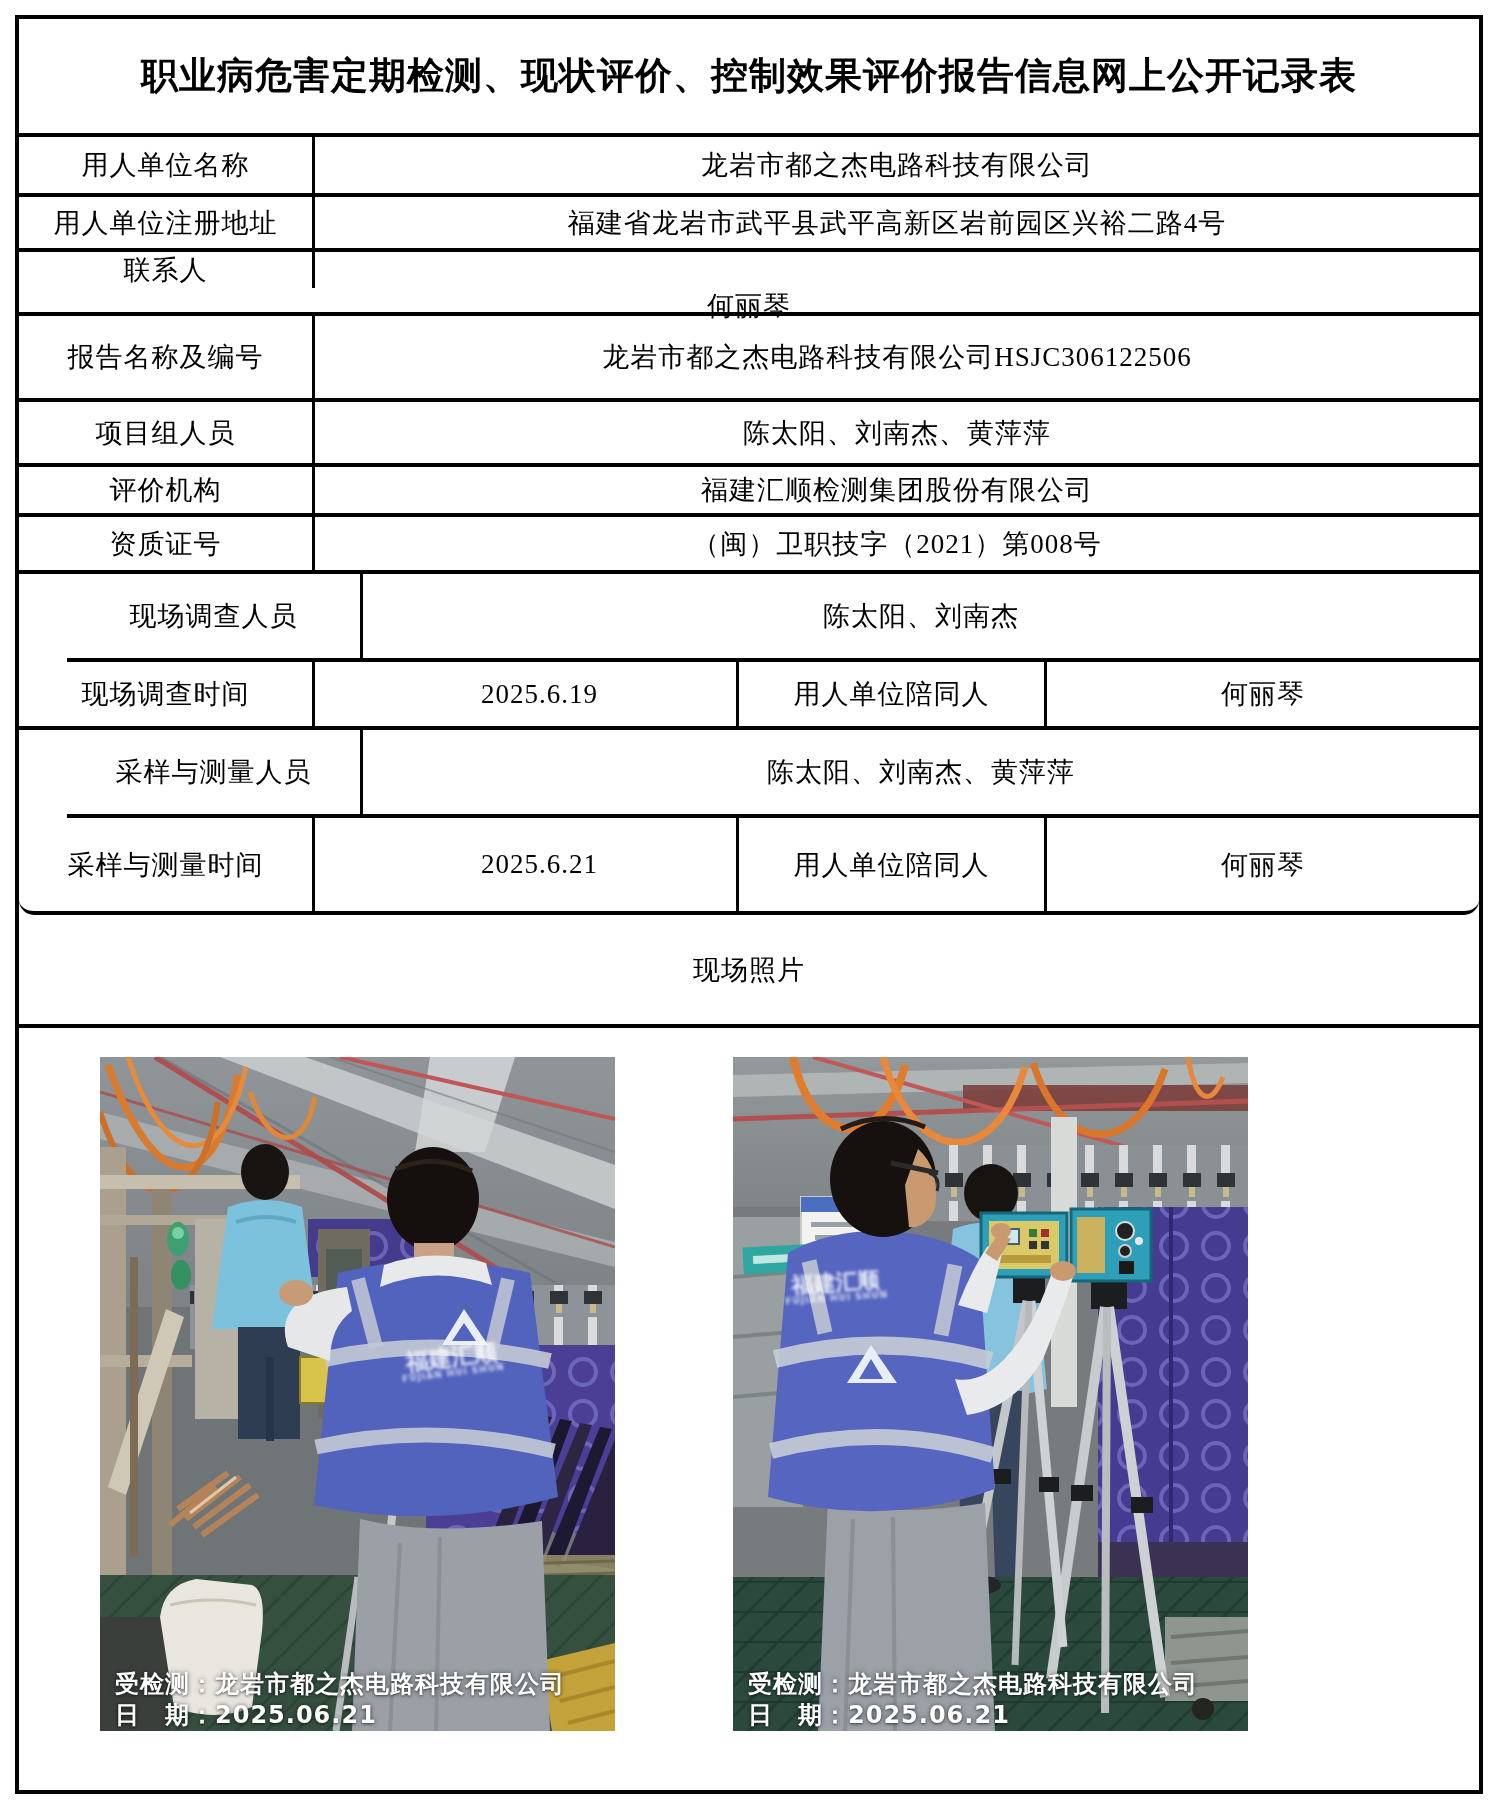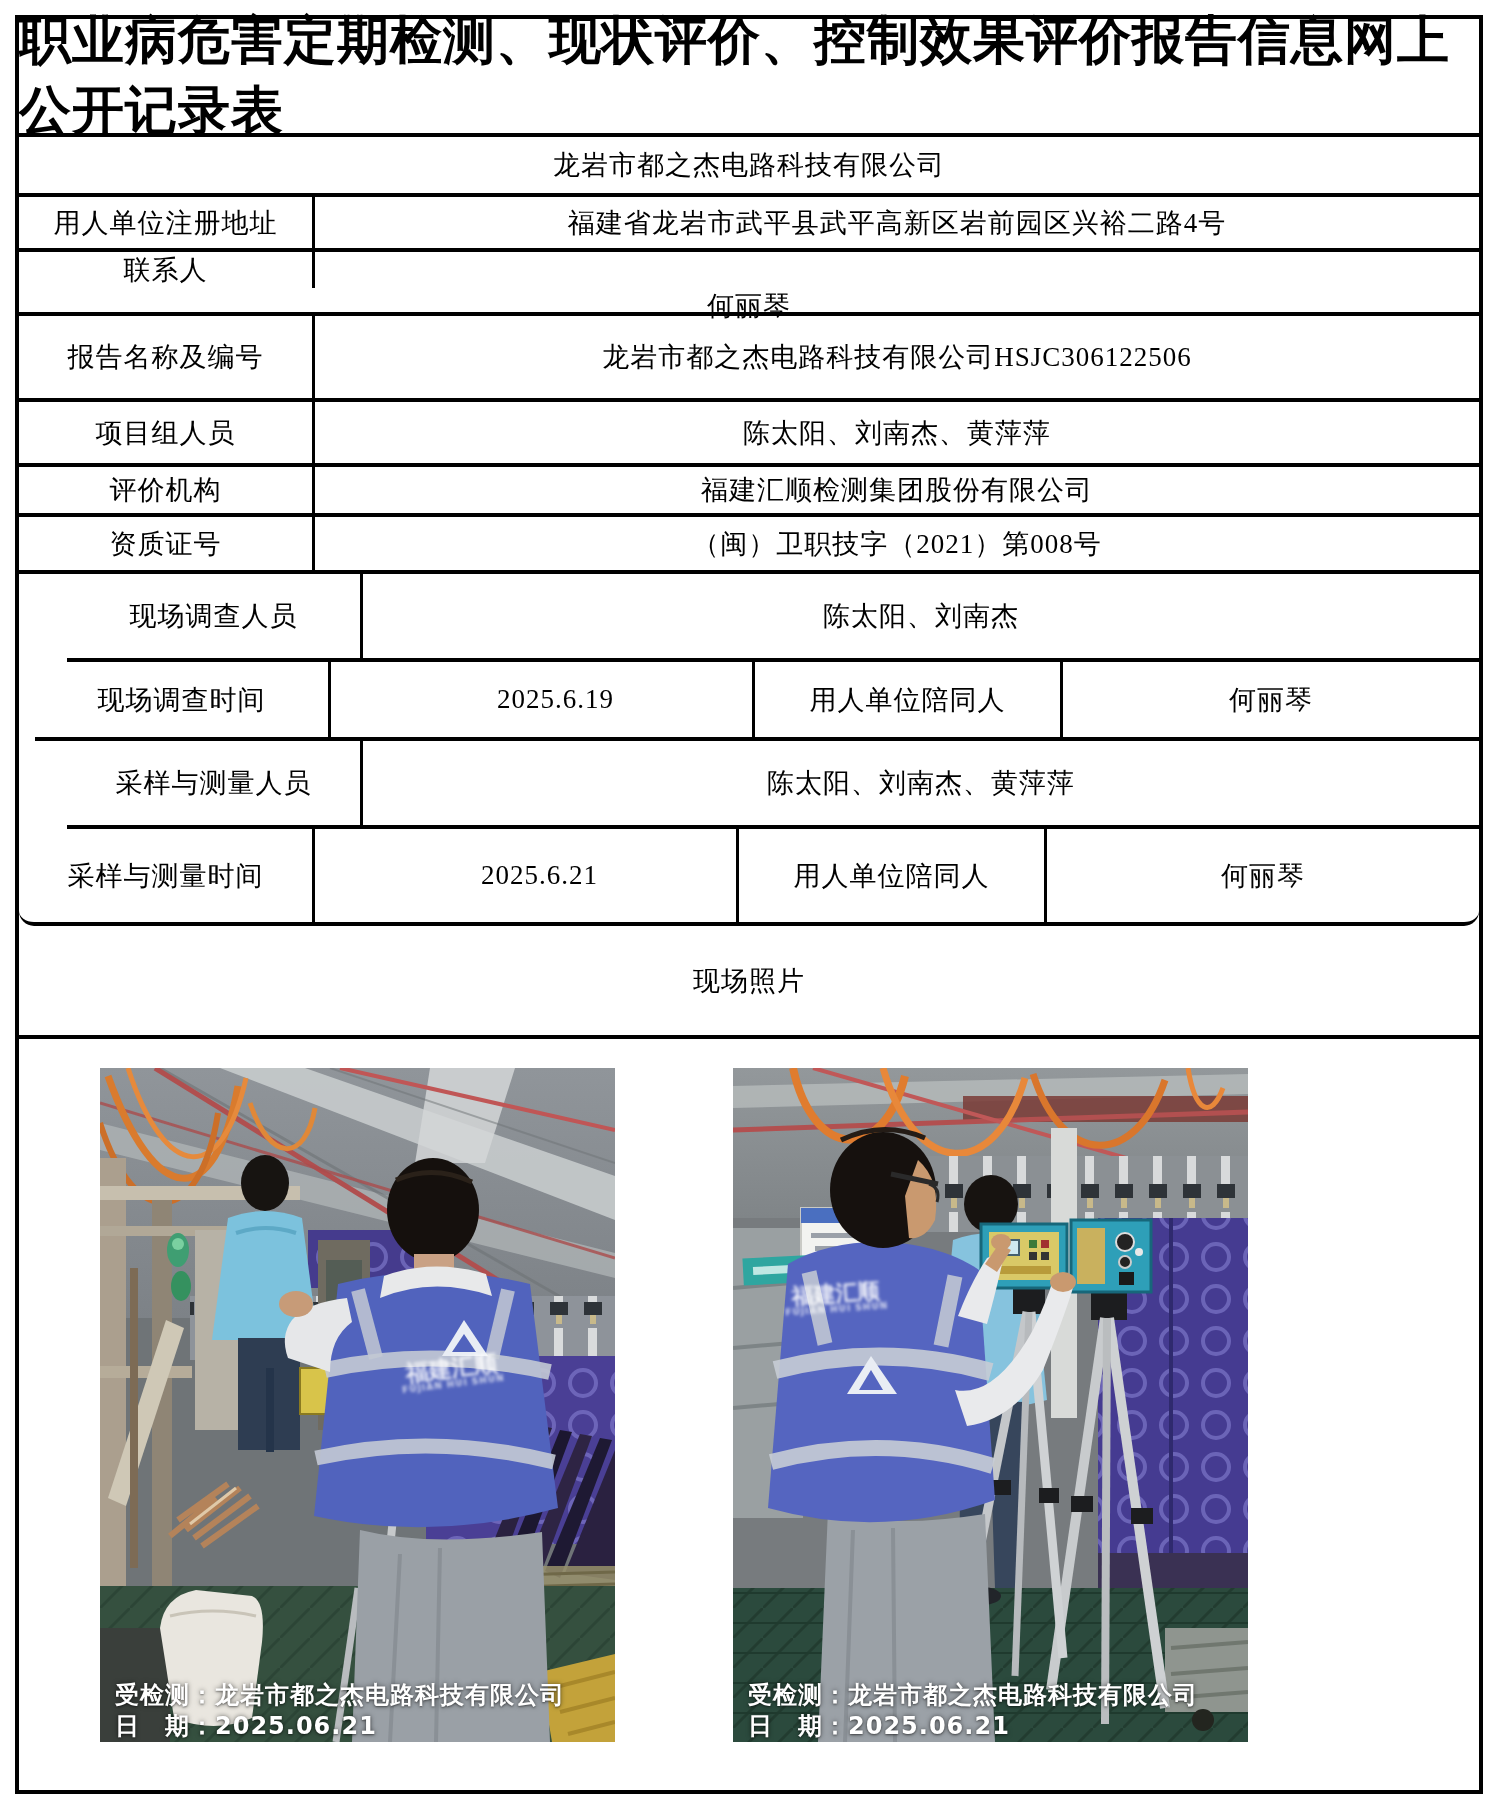--- a/index.html
+++ b/index.html
@@ -11,24 +11,24 @@
   .row:last-child{border-bottom:none;flex:1;}
   .cell{display:flex;align-items:center;justify-content:center;box-sizing:border-box;
         font-size:27px;letter-spacing:1px;text-align:center;padding:0 8px;}
   .vline{border-right:3px solid #000;}
   .c-lab{width:296px;flex:none;}
   .c-val{flex:1;}
   .c-val2{width:424px;flex:none;padding-left:36px;}
   .c-lab2{width:308px;flex:none;}
   .r-title{height:118px;}
   .title{width:100%;display:flex;align-items:center;justify-content:center;
-         font-size:52px;font-weight:bold;letter-spacing:1px;}
+         font-size:37px;font-weight:bold;letter-spacing:1px;}
   .r-h60{height:60px;}.r-h55{height:55px;}.r-h64{height:64px;flex-direction:column;}.r-h86{height:86px;}
   .r-h65{height:65px;}.r-h50{height:50px;}.r-h57{height:57px;}.r-h88{height:88px;margin-left:48px;}
-  .r-h89{height:79px;margin-left:16px;}.r-h97{height:97px;border-radius:15px;}.r-h113{height:113px;}
+  .r-h89{height:68px;}.r-h97{height:97px;border-radius:15px;}.r-h113{height:113px;}
   .photos-cell{position:relative;width:100%;}
   .photo{position:absolute;top:29px;width:515px;height:674px;overflow:hidden;background:#6f7477;}
   .photo-1{left:81px;}
   .photo-2{left:714px;}
   .photo svg{display:block;}
   .wm{position:absolute;left:15px;top:612px;color:#fff;font-family:"DejaVu Sans","Liberation Sans",sans-serif;
       font-weight:bold;font-size:24px;line-height:31px;letter-spacing:1px;white-space:nowrap;
       text-shadow:0 0 5px rgba(0,0,0,.55),0 1px 2px rgba(0,0,0,.4);}
   .vest-text{position:absolute;color:rgba(255,255,255,.88);font-family:"DejaVu Sans",sans-serif;
       font-weight:bold;filter:blur(1.6px);text-align:center;line-height:1.05;}
@@ -40,20 +40,21 @@
 <body>
 
 <div class="page">
   <div class="tbl">
 
     <div class="row r-title">
       <div class="title">职业病危害定期检测、现状评价、控制效果评价报告信息网上公开记录表</div>
     </div>
 
     <div class="row r-h60">
+      <div class="cell c-lab vline">用人单位名称</div>
       <div class="cell c-val">龙岩市都之杰电路科技有限公司</div>
     </div>
 
     <div class="row r-h55">
       <div class="cell c-lab vline">用人单位注册地址</div>
       <div class="cell c-val">福建省龙岩市武平县武平高新区岩前园区兴裕二路4号</div>
     </div>
 
     <div class="row r-h64">
       <div class="cell c-lab vline">联系人</div>

